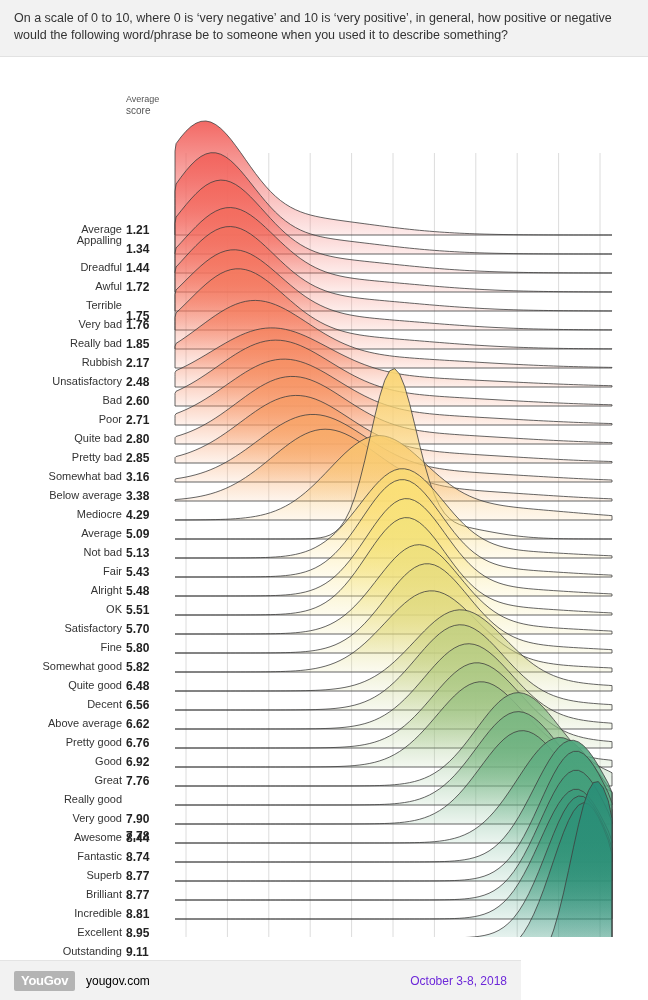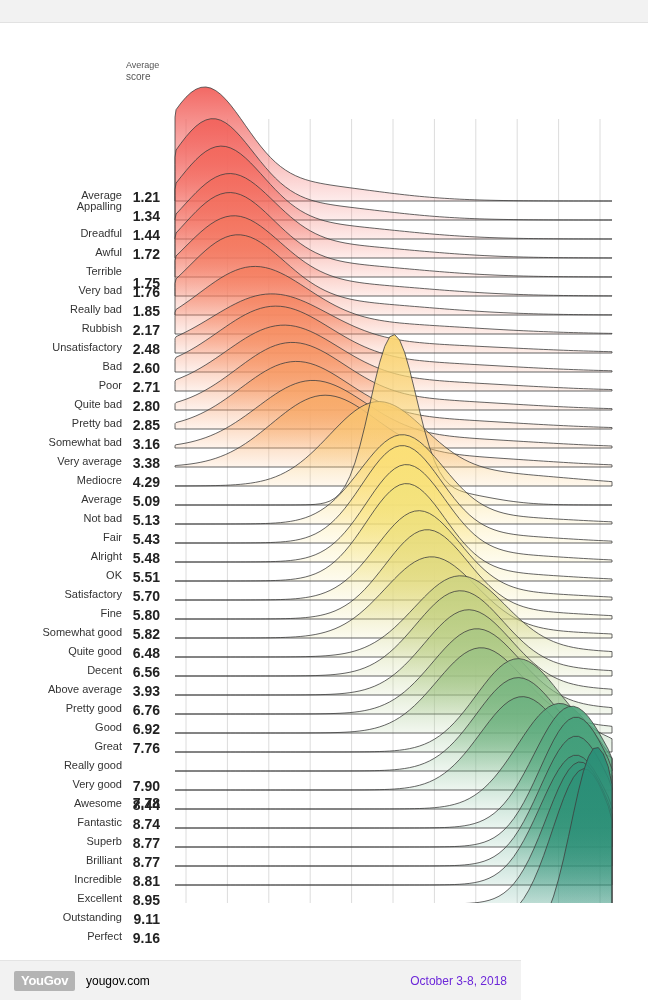--- a/index.html
+++ b/index.html
@@ -47,22 +47,21 @@
     width: 110px;
     text-align: right;
     font-size: 11px;
     color: #333;
     white-space: nowrap;
   }
   .row-score {
     position: absolute;
     left: 0;
     width: 34px;
-    text-align: right;
-    font-size: 14px;
+    font-size: 12px;
     font-weight: bold;
     color: #222;
   }
   #labels-col {
     position: absolute;
     left: 0px; top: 0px;
     width: 122px;
     height: 880px;
   }
   #scores-col {
@@ -110,20 +109,21 @@
     position: absolute;
     right: 14px; top: 13px;
     font-size: 12px;
     color: #6d28d9;
   }
 </style>
 </head>
 <body>
 
 <div id="header">
+  <p id="subtitle">On a scale of 0 to 10, where 0 is ‘very negative’ and 10 is ‘very positive’, in general, how positive or negative would the following word/phrase be to someone when you used it to describe something?</p>
 </div>
 
 <div id="chart-area">
   <svg id="plot" viewBox="0 0 648 880" preserveAspectRatio="none">
       <defs>
         <linearGradient id="grad0" x1="0" y1="0" x2="0" y2="1">
           <stop offset="0%" stop-color="#f2615c" stop-opacity="0.95"></stop>
           <stop offset="100%" stop-color="#f2615c" stop-opacity="0.12"></stop>
         </linearGradient>
         <linearGradient id="grad1" x1="0" y1="0" x2="0" y2="1">
@@ -349,21 +349,21 @@
       <div class="row-label" style="top: 242px;">Terrible</div>
       <div class="row-label" style="top: 261px;">Very bad</div>
       <div class="row-label" style="top: 280px;">Really bad</div>
       <div class="row-label" style="top: 299px;">Rubbish</div>
       <div class="row-label" style="top: 318px;">Unsatisfactory</div>
       <div class="row-label" style="top: 337px;">Bad</div>
       <div class="row-label" style="top: 356px;">Poor</div>
       <div class="row-label" style="top: 375px;">Quite bad</div>
       <div class="row-label" style="top: 394px;">Pretty bad</div>
       <div class="row-label" style="top: 413px;">Somewhat bad</div>
-      <div class="row-label" style="top: 432px;">Very average</div>
+      <div class="row-label" style="top: 432px;">Below average</div>
       <div class="row-label" style="top: 451px;">Mediocre</div>
       <div class="row-label" style="top: 470px;">Average</div>
       <div class="row-label" style="top: 489px;">Not bad</div>
       <div class="row-label" style="top: 508px;">Fair</div>
       <div class="row-label" style="top: 527px;">Alright</div>
       <div class="row-label" style="top: 546px;">OK</div>
       <div class="row-label" style="top: 565px;">Satisfactory</div>
       <div class="row-label" style="top: 584px;">Fine</div>
       <div class="row-label" style="top: 603px;">Somewhat good</div>
       <div class="row-label" style="top: 622px;">Quite good</div>
@@ -403,21 +403,21 @@
       <div class="row-score" style="top: 470px;">5.09</div>
       <div class="row-score" style="top: 489px;">5.13</div>
       <div class="row-score" style="top: 508px;">5.43</div>
       <div class="row-score" style="top: 527px;">5.48</div>
       <div class="row-score" style="top: 546px;">5.51</div>
       <div class="row-score" style="top: 565px;">5.70</div>
       <div class="row-score" style="top: 584px;">5.80</div>
       <div class="row-score" style="top: 603px;">5.82</div>
       <div class="row-score" style="top: 622px;">6.48</div>
       <div class="row-score" style="top: 641px;">6.56</div>
-      <div class="row-score" style="top: 660px;">3.93</div>
+      <div class="row-score" style="top: 660px;">6.62</div>
       <div class="row-score" style="top: 679px;">6.76</div>
       <div class="row-score" style="top: 698px;">6.92</div>
       <div class="row-score" style="top: 717px;">7.76</div>
       <div class="row-score" style="top: 772px;">7.78</div>
       <div class="row-score" style="top: 755px;">7.90</div>
       <div class="row-score" style="top: 774px;">8.44</div>
       <div class="row-score" style="top: 793px;">8.74</div>
       <div class="row-score" style="top: 812px;">8.77</div>
       <div class="row-score" style="top: 831px;">8.77</div>
       <div class="row-score" style="top: 850px;">8.81</div>

